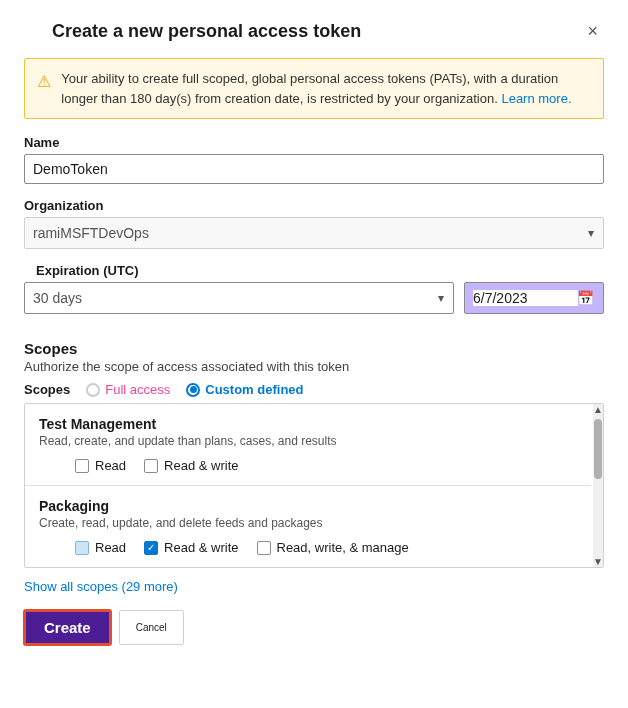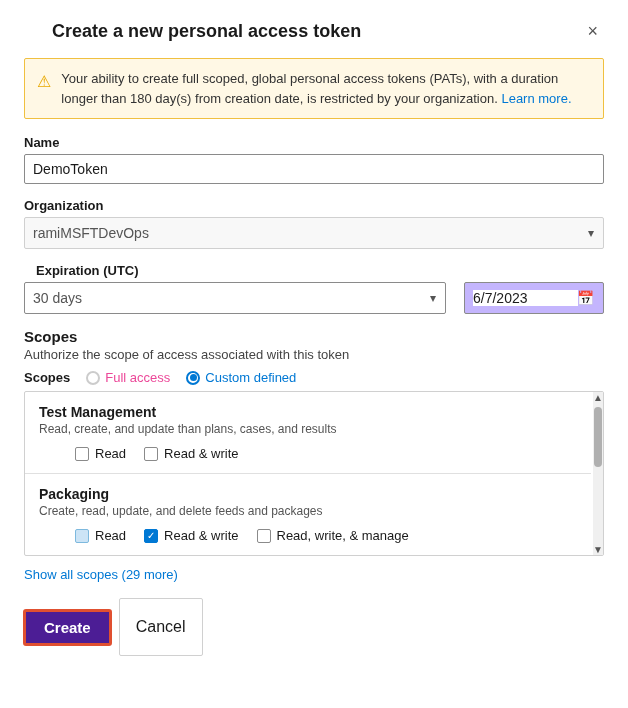--- a/index.html
+++ b/index.html
@@ -100,22 +100,22 @@
       position: absolute;
       right: 10px;
       top: 50%;
       transform: translateY(-50%);
       color: #555;
       pointer-events: none;
       font-size: 12px;
     }
     .expiration-row {
       display: flex;
-      gap: 18px;
-      margin-bottom: 14px;
+      gap: 10px;
+      margin-bottom: 26px;
     }
     .expiration-row .select-wrapper {
       flex: 1;
     }
     .date-input-wrapper {
       display: flex;
       align-items: center;
       border: 1px solid #8a8a8a;
       border-radius: 2px;
       padding: 5px 8px;
@@ -297,22 +297,22 @@
       font-weight: 600;
       cursor: pointer;
       outline: 2px solid #e05030;
       outline-offset: -1px;
     }
     .btn-cancel {
       background: #fff;
       color: #1a1a1a;
       border: 1px solid #d0d0d0;
       border-radius: 2px;
-      padding: 19px 16px;
-      font-size: 16px;
+      padding: 11px 16px;
+      font-size: 10px;
       cursor: pointer;
     }
     .scope-separator {
       border: none;
       border-top: 1px solid #e0e0e0;
     }
   </style>
 </head>
 <body>
 
@@ -363,21 +363,21 @@
     <div class="section-title">Scopes</div>
     <div class="section-subtitle">Authorize the scope of access associated with this token</div>
     <div class="scopes-row">
       <span class="scopes-label">Scopes</span>
       <label class="radio-option">
         <span class="radio-custom"></span>
         <span>Full access</span>
       </label>
       <label class="radio-option selected">
         <span class="radio-custom checked"></span>
-        <span style="color:#0078d4;font-weight:400;">Custom defined</span>
+        <span style="color:#0078d4;font-weight:700;">Custom defined</span>
       </label>
     </div>
   </div>
 
   <div class="scope-sections-container">
     <div class="scope-sections-scroll">
 
       <div class="scope-section-inner">
         <div class="scope-name">Test Management</div>
         <div class="scope-desc">Read, create, and update than plans, cases, and results</div>

